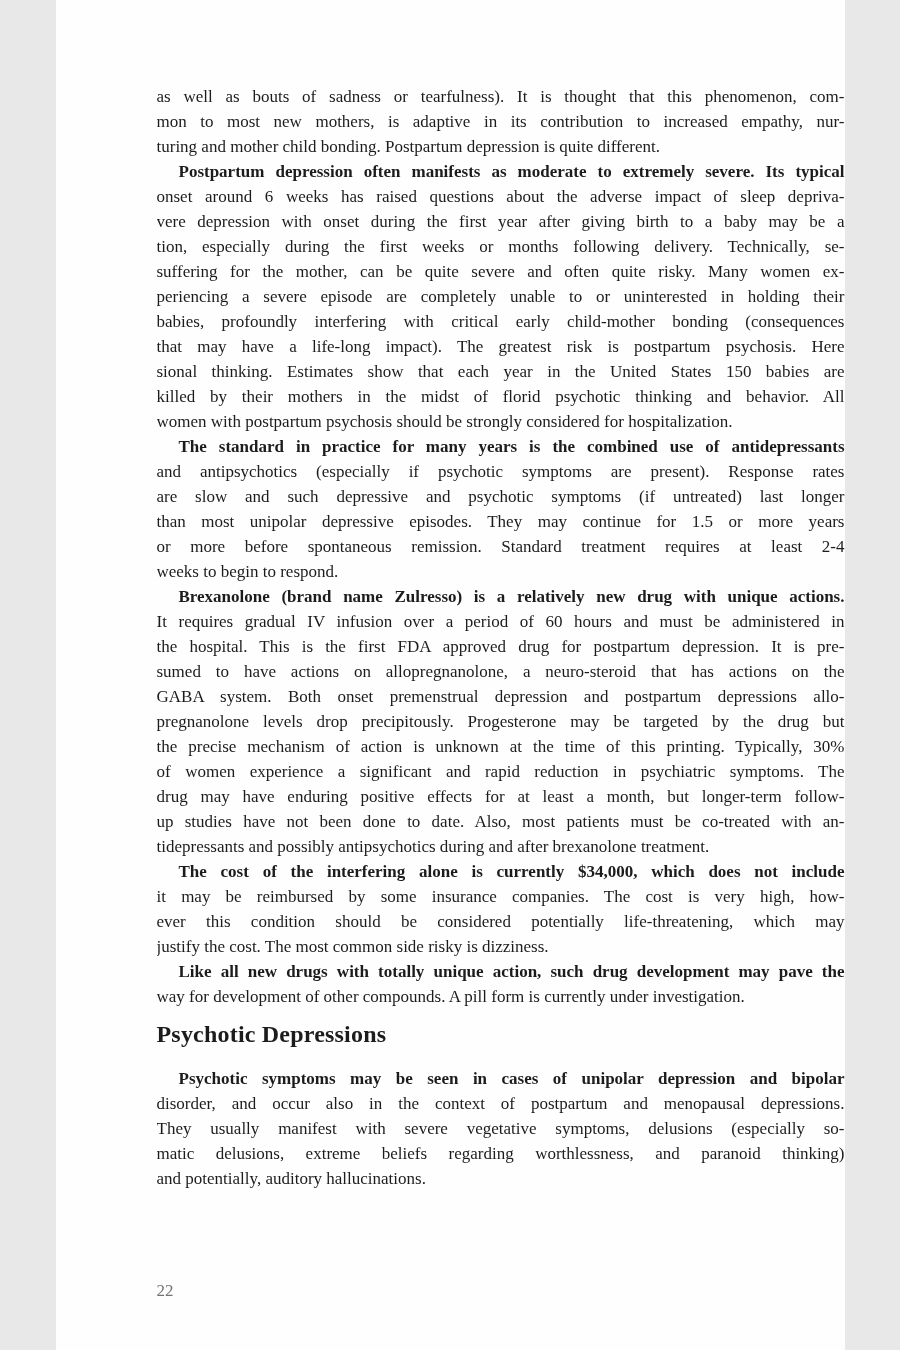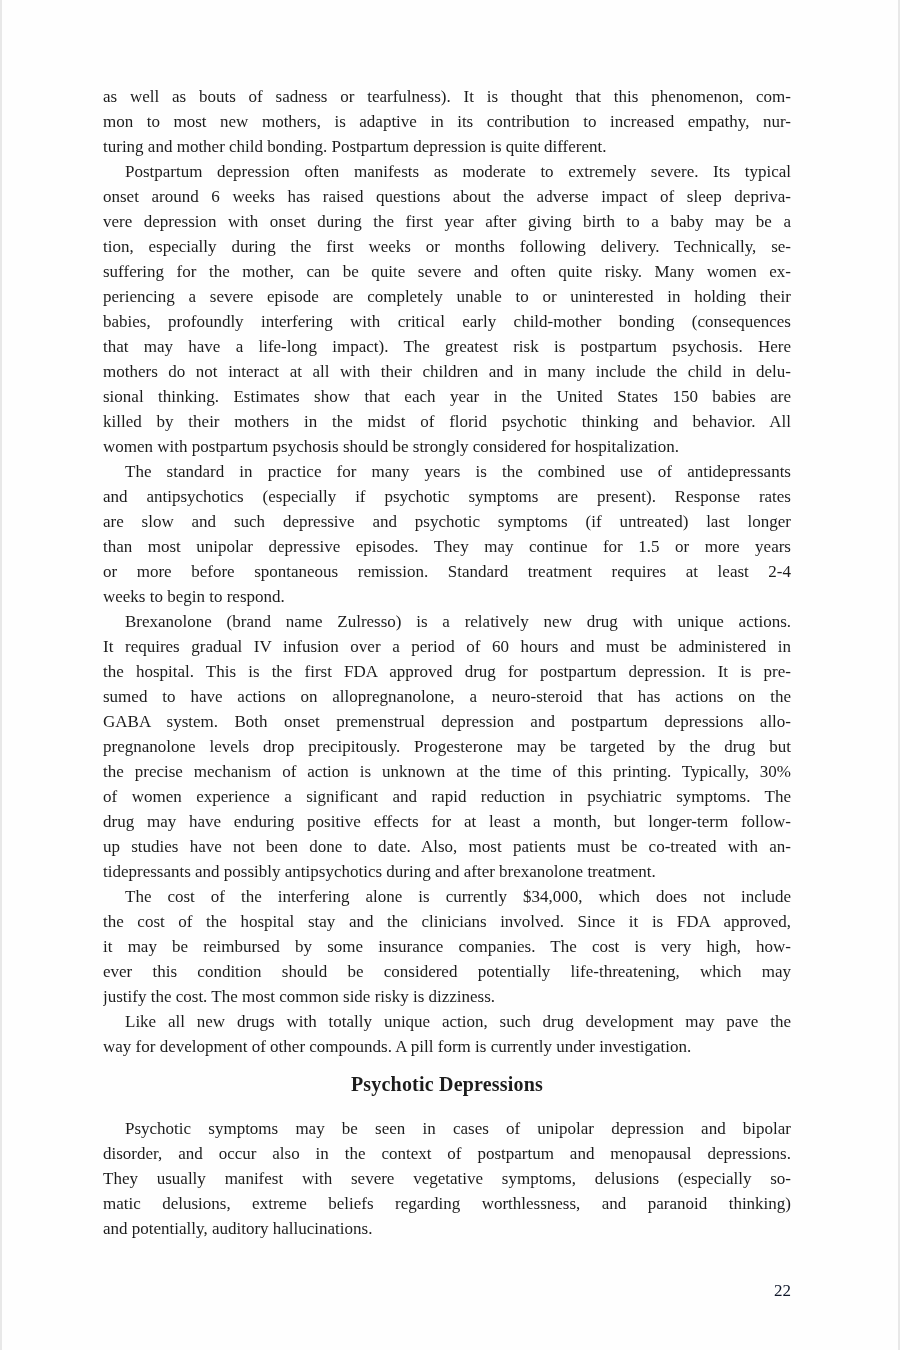--- a/index.html
+++ b/index.html
@@ -2,21 +2,21 @@
 <html><head>
 <meta charset="utf-8">
 <style>
   html, body {
     margin: 0;
     padding: 0;
     background: #e8e8e8;
   }
   .page {
     position: relative;
-    width: 896px;
+    width: 789px;
     height: 1350px;
     margin: 0 auto;
     background: #fefefe;
     color: #1c1c1c;
     font-family: "Liberation Serif", serif;
     overflow: hidden;
   }
   .text-block {
     position: absolute;
     left: 101px;
@@ -31,37 +31,38 @@
     white-space: normal;
     text-align: justify;
     text-align-last: justify;
     overflow: hidden;
   }
   .line.lastline {
     text-align-last: left;
   }
   .para.indent .line.firstline {
     text-indent: 22px;
+    font-weight: bold;
   }
   .heading {
-    font-size: 20px;
+    font-size: 24px;
     font-weight: bold;
     line-height: 32px;
     margin: 9px 0 16px 0;
-    text-align: center;
+    text-align: left;
     letter-spacing: 0.2px;
   }
   .page-number {
     position: absolute;
     left: 101px;
     width: 688px;
     top: 1281px;
-    text-align: right;
+    text-align: left;
     font-size: 17px;
-    color: #0f172a;
+    color: #737373;
   }
 </style>
 </head>
 <body>
 
 <div class="page">
   <div class="text-block" id="text-block">
       <div class="para">
         <div class="line firstline">as well as bouts of sadness or tearfulness). It is thought that this phenomenon, com-</div>
         <div class="line">mon to most new mothers, is adaptive in its contribution to increased empathy, nur-</div>
@@ -69,21 +70,20 @@
       </div>
       <div class="para indent">
         <div class="line firstline">Postpartum depression often manifests as moderate to extremely severe. Its typical</div>
         <div class="line">onset around 6 weeks has raised questions about the adverse impact of sleep depriva-</div>
         <div class="line">vere depression with onset during the first year after giving birth to a baby may be a</div>
         <div class="line">tion, especially during the first weeks or months following delivery. Technically, se-</div>
         <div class="line">suffering for the mother, can be quite severe and often quite risky. Many women ex-</div>
         <div class="line">periencing a severe episode are completely unable to or uninterested in holding their</div>
         <div class="line">babies, profoundly interfering with critical early child-mother bonding (consequences</div>
         <div class="line">that may have a life-long impact). The greatest risk is postpartum psychosis. Here</div>
-        <div class="line">mothers do not interact at all with their children and in many include the child in delu-</div>
         <div class="line">sional thinking. Estimates show that each year in the United States 150 babies are</div>
         <div class="line">killed by their mothers in the midst of florid psychotic thinking and behavior. All</div>
         <div class="line lastline">women with postpartum psychosis should be strongly considered for hospitalization.</div>
       </div>
       <div class="para indent">
         <div class="line firstline">The standard in practice for many years is the combined use of antidepressants</div>
         <div class="line">and antipsychotics (especially if psychotic symptoms are present). Response rates</div>
         <div class="line">are slow and such depressive and psychotic symptoms (if untreated) last longer</div>
         <div class="line">than most unipolar depressive episodes. They may continue for 1.5 or more years</div>
         <div class="line">or more before spontaneous remission. Standard treatment requires at least 2-4</div>
@@ -97,21 +97,20 @@
         <div class="line">GABA system. Both onset premenstrual depression and postpartum depressions allo-</div>
         <div class="line">pregnanolone levels drop precipitously. Progesterone may be targeted by the drug but</div>
         <div class="line">the precise mechanism of action is unknown at the time of this printing. Typically, 30%</div>
         <div class="line">of women experience a significant and rapid reduction in psychiatric symptoms. The</div>
         <div class="line">drug may have enduring positive effects for at least a month, but longer-term follow-</div>
         <div class="line">up studies have not been done to date. Also, most patients must be co-treated with an-</div>
         <div class="line lastline">tidepressants and possibly antipsychotics during and after brexanolone treatment.</div>
       </div>
       <div class="para indent">
         <div class="line firstline">The cost of the interfering alone is currently $34,000, which does not include</div>
-        <div class="line">the cost of the hospital stay and the clinicians involved. Since it is FDA approved,</div>
         <div class="line">it may be reimbursed by some insurance companies. The cost is very high, how-</div>
         <div class="line">ever this condition should be considered potentially life-threatening, which may</div>
         <div class="line lastline">justify the cost. The most common side risky is dizziness.</div>
       </div>
       <div class="para indent">
         <div class="line firstline">Like all new drugs with totally unique action, such drug development may pave the</div>
         <div class="line lastline">way for development of other compounds. A pill form is currently under investigation.</div>
       </div>
       <h2 class="heading">Psychotic Depressions</h2>
       <div class="para indent">

